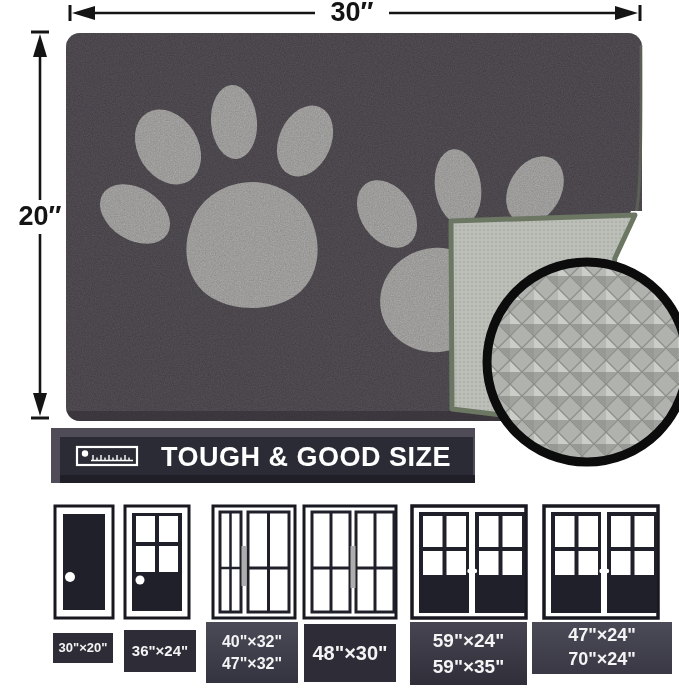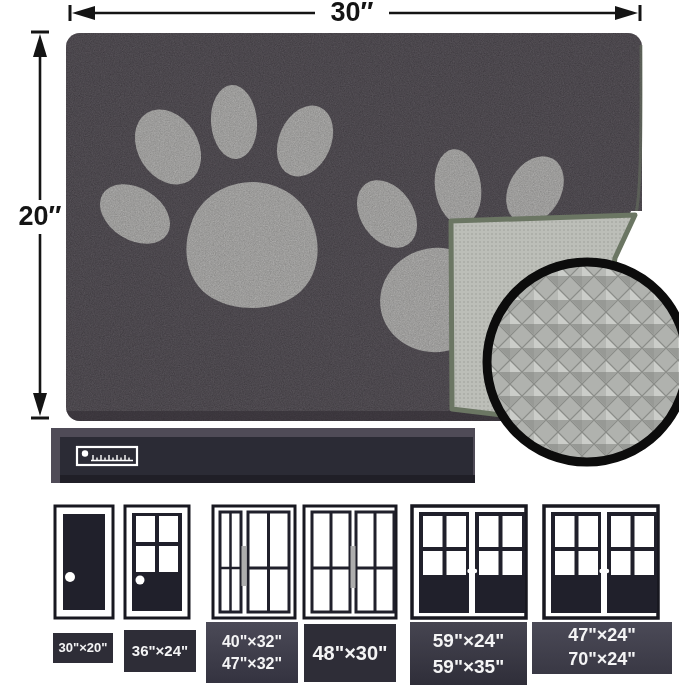--- a/index.html
+++ b/index.html
@@ -187,20 +187,21 @@
     <rect x="593" y="516" width="43" height="59" fill="#ffffff"></rect>
     <path d="M614.5 516 V575" stroke="#20202b" stroke-width="4"></path>
     <path d="M593 549 H636" stroke="#20202b" stroke-width="4"></path>
     <circle cx="583.5" cy="571" r="2.2" fill="#ffffff"></circle>
     <circle cx="589" cy="571" r="2.2" fill="#ffffff"></circle>
   </g>
 </svg>
 
 <div id="dim-top" class="dim-label">30″</div>
 <div id="dim-left" class="dim-label">20″</div>
+<div class="banner-title">TOUGH &amp; GOOD SIZE</div>
 
 <div class="door-label dl1">
   <span>30"×20"</span>
 </div>
 <div class="door-label dl2">
   <span>36"×24"</span>
 </div>
 <div class="door-label dl3">
   <span>40"×32"</span>
   <span>47"×32"</span>

